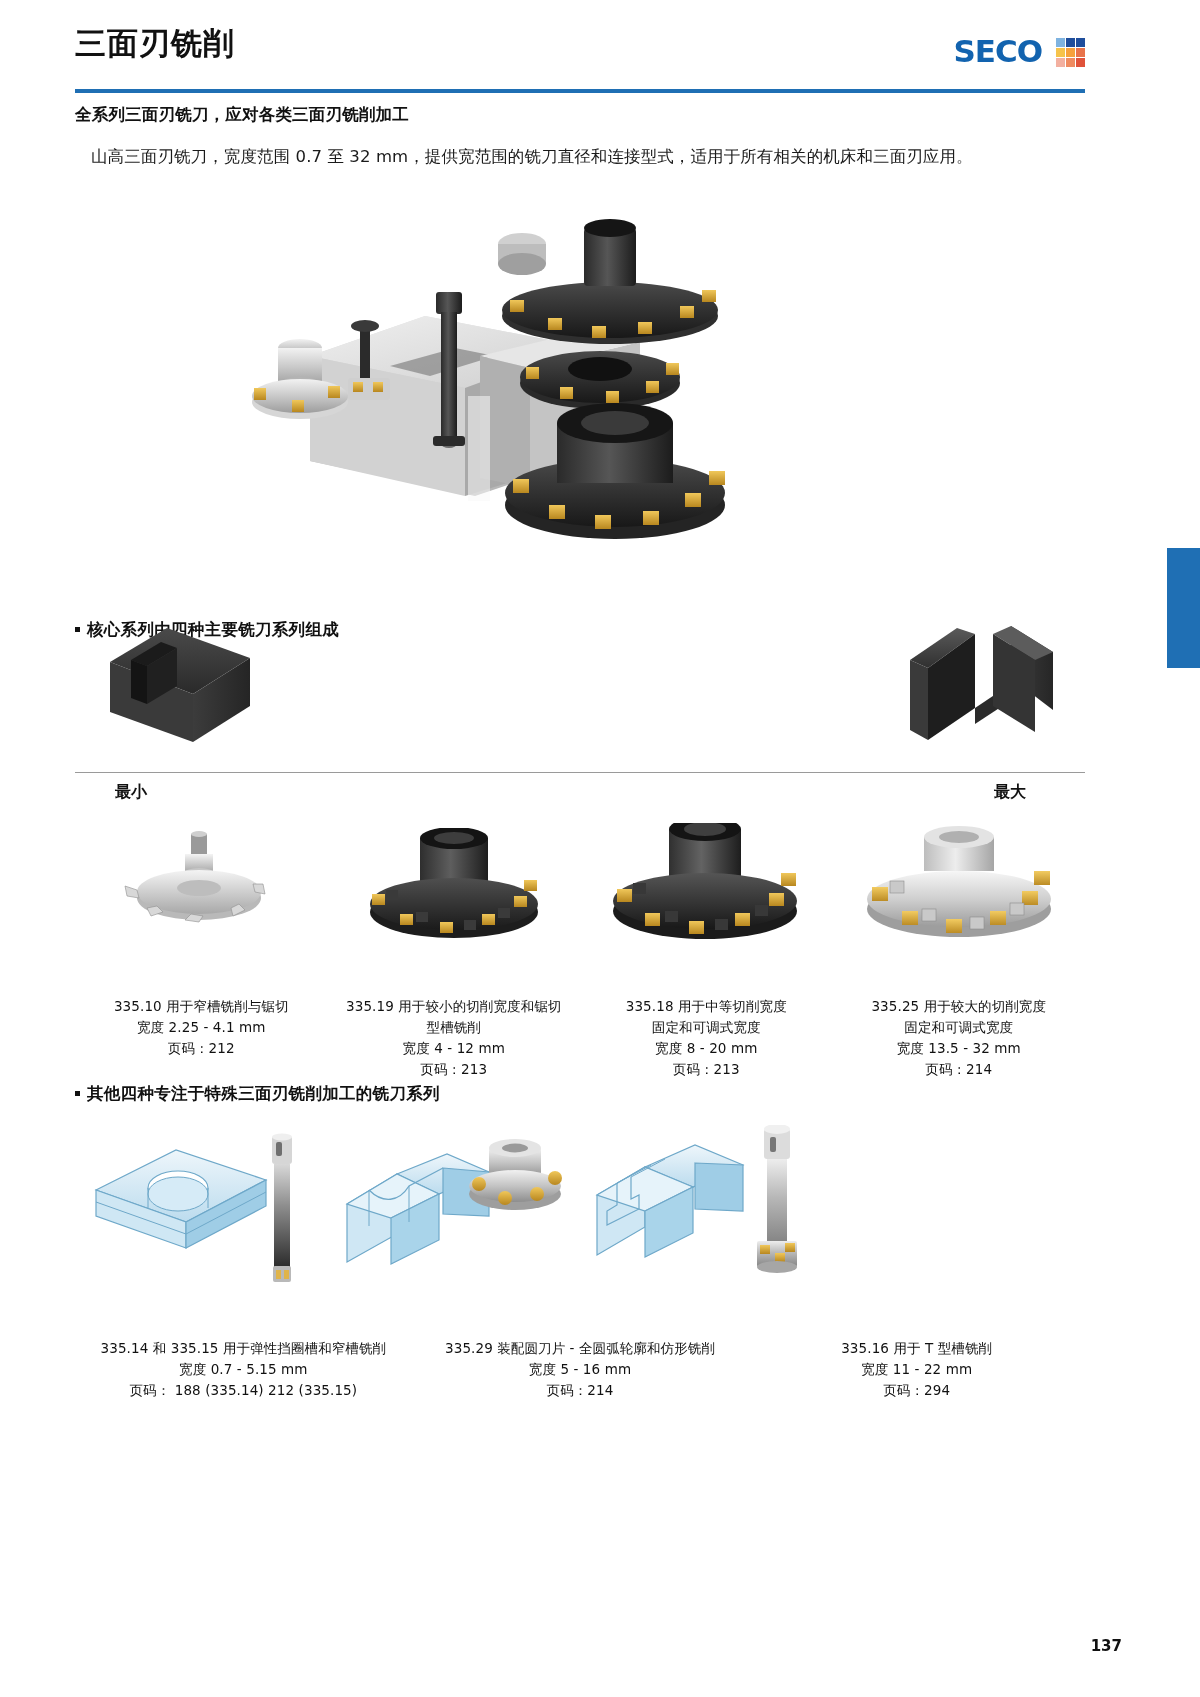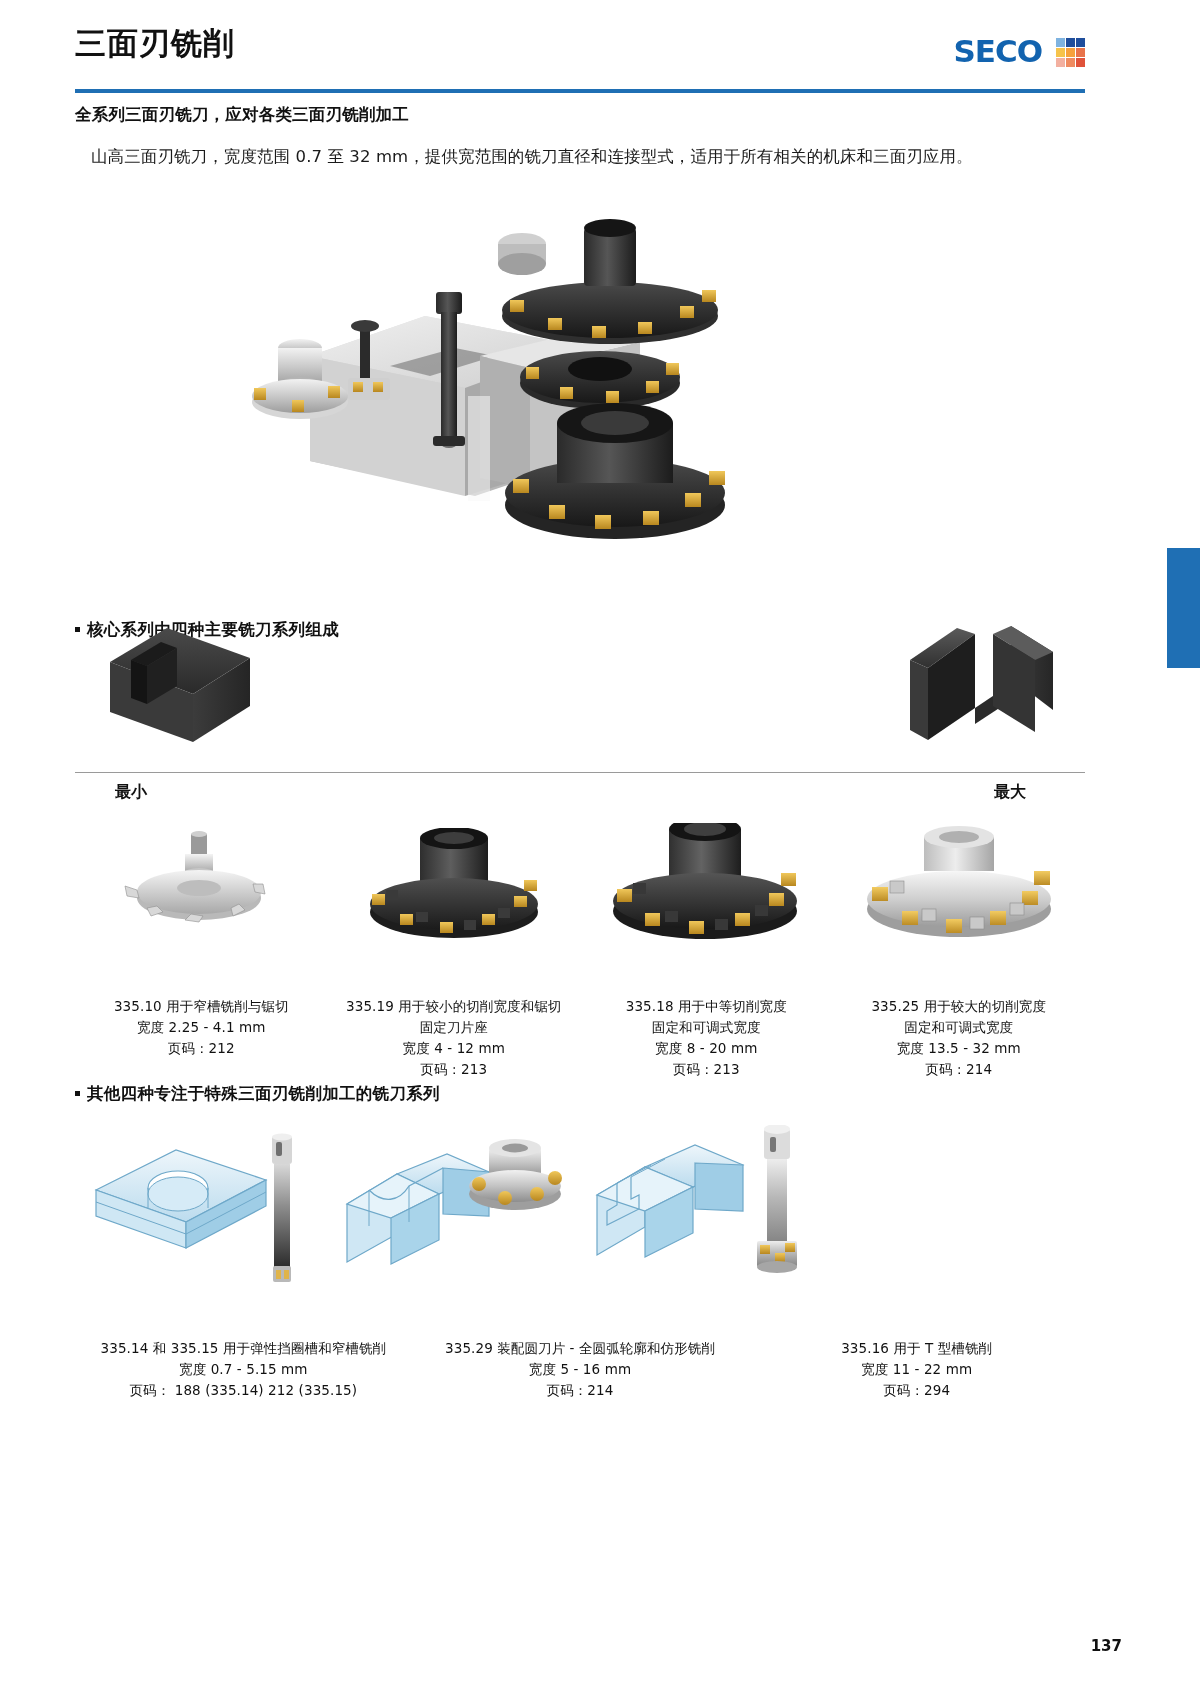--- a/index.html
+++ b/index.html
@@ -512,21 +512,21 @@
   </div>
 
   <div id="caps-core">
     <div class="caption">
       <div>335.10 用于窄槽铣削与锯切</div>
       <div>宽度 2.25 - 4.1 mm</div>
       <div>页码：212</div>
     </div>
     <div class="caption">
       <div>335.19 用于较小的切削宽度和锯切</div>
-      <div>固定刀片座</div>
+      <div>型槽铣削</div>
       <div>宽度 4 - 12 mm</div>
       <div>页码：213</div>
     </div>
     <div class="caption">
       <div>335.18 用于中等切削宽度</div>
       <div>固定和可调式宽度</div>
       <div>宽度 8 - 20 mm</div>
       <div>页码：213</div>
     </div>
     <div class="caption">

